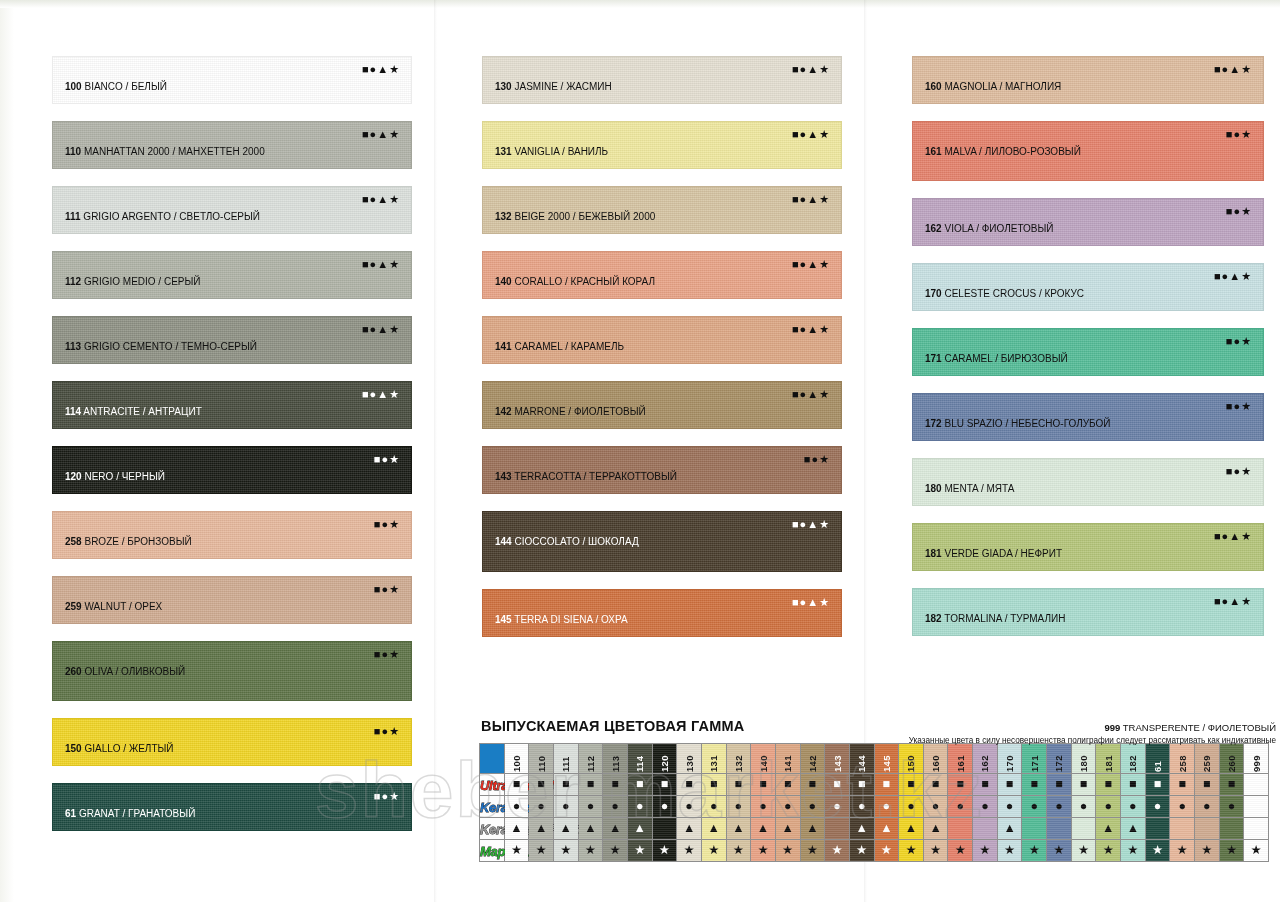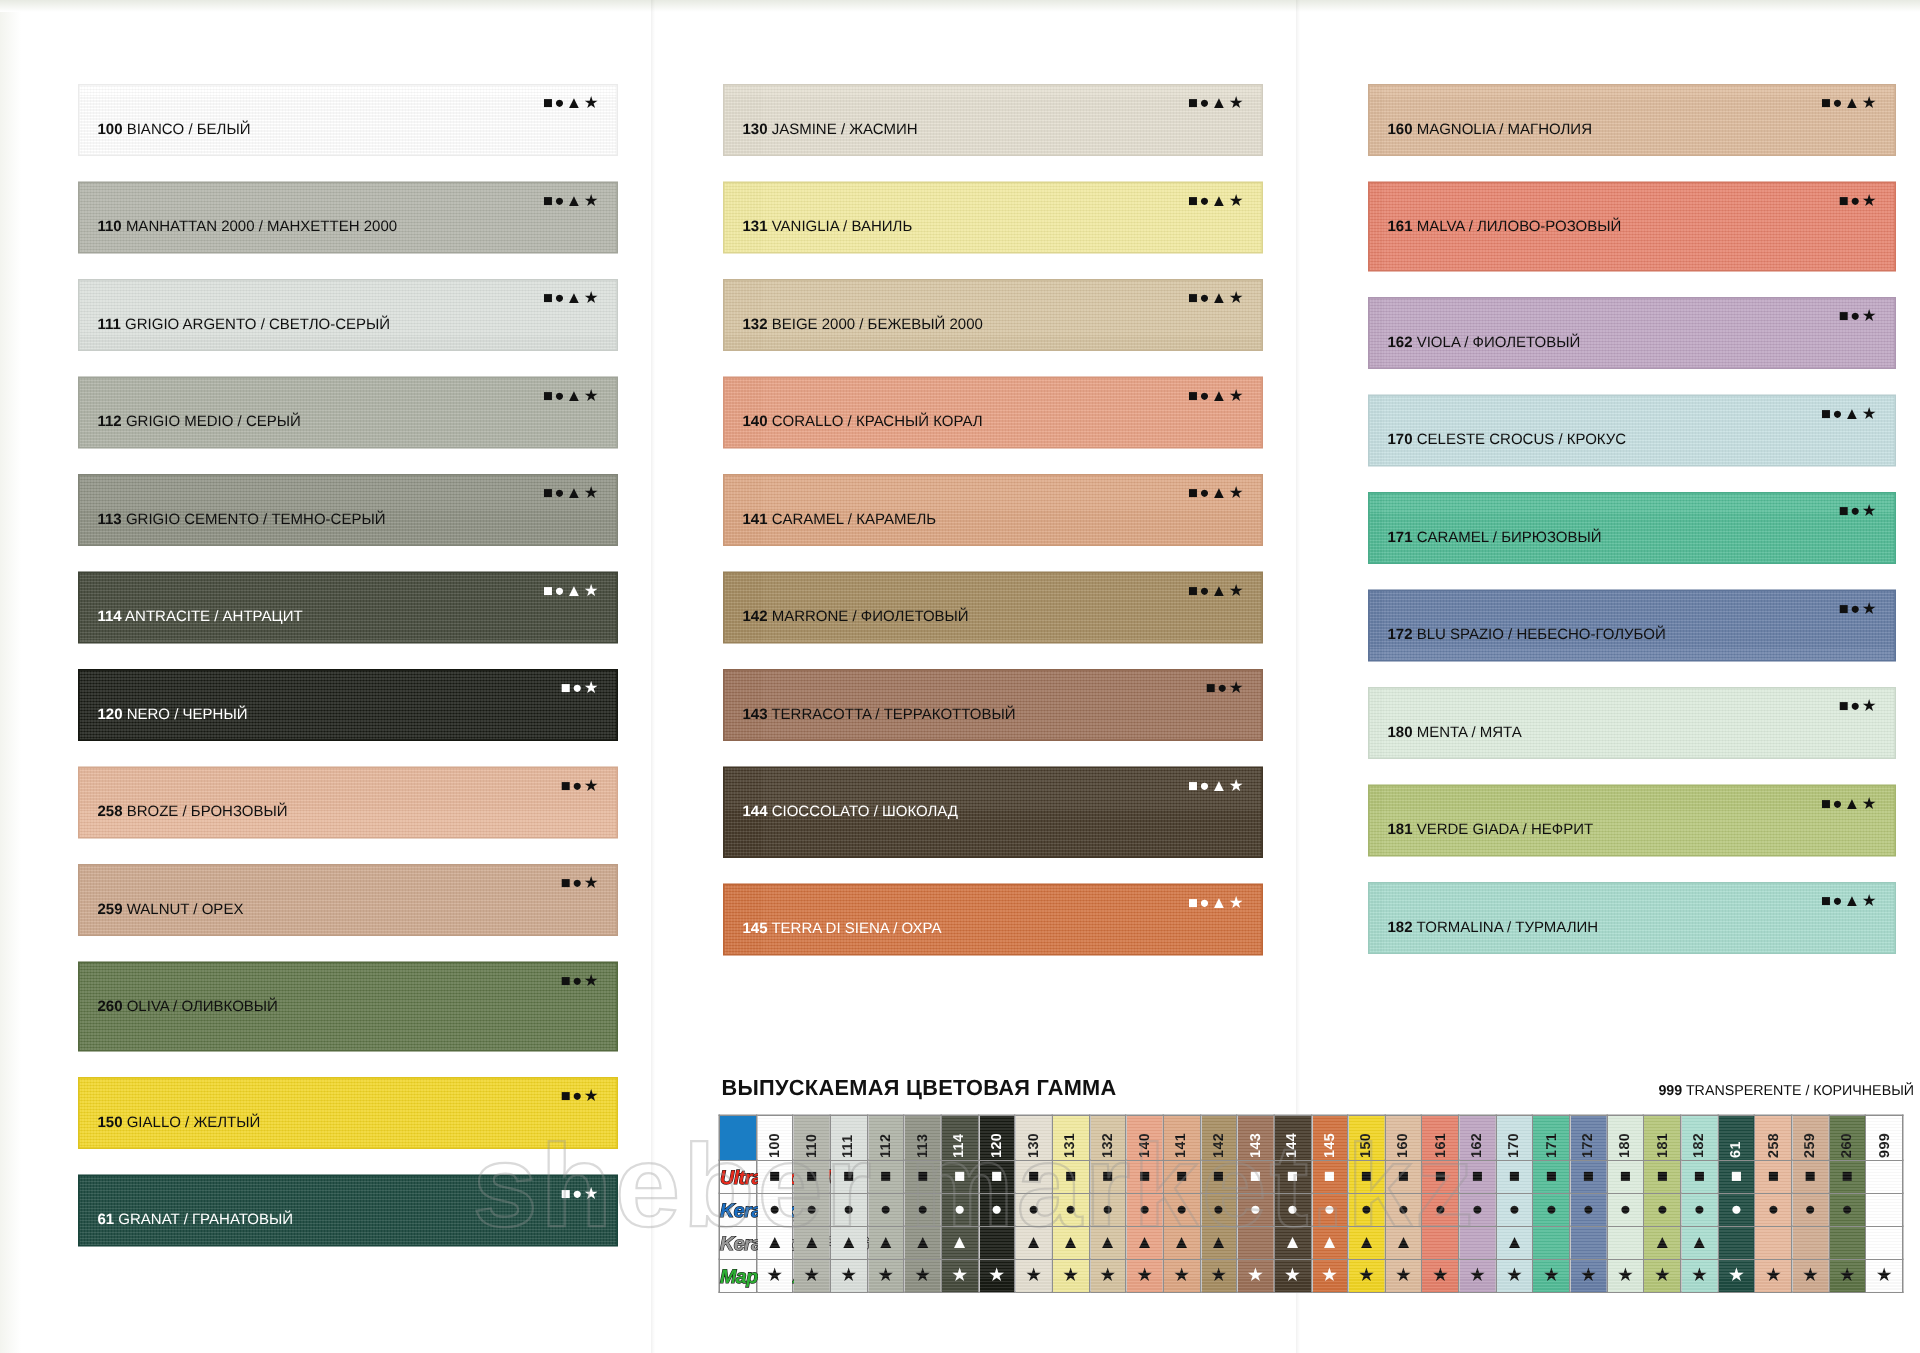--- a/index.html
+++ b/index.html
@@ -307,22 +307,23 @@
     <div class="swatch light" style="background: rgb(168, 220, 206); height: 48px; margin-bottom: 17px;">
       <div class="grain"></div>
       <div class="label"><span class="code">182</span><span> TORMALINA / ТУРМАЛИН</span></div>
       <div class="marks">■●▲★</div>
     </div>
   </div>
 
 <div id="disclaimer">
   <div class="line1">
     <span class="code">999</span>
-    <span>TRANSPERENTE / КОРИЧНЕВЫЙ</span>
+    <span>TRANSPERENTE / ФИОЛЕТОВЫЙ</span>
   </div>
+  <div class="line2">Указанные цвета в силу несовершенства полиграфии следует рассматривать как индикативные</div>
 </div>
 
 <div id="gamma">
   <div id="gamma-title">ВЫПУСКАЕМАЯ ЦВЕТОВАЯ ГАММА</div>
   <table class="gtable" id="gamma-table">
     <tbody id="gamma-body">
         <tr>
           <td class="bluebar" style="background: rgb(26, 125, 196);"></td>
           <th class="codecell" style="background: rgb(255, 255, 255);">
             <span class="rot" style="color: rgb(16, 16, 16);">100</span>

